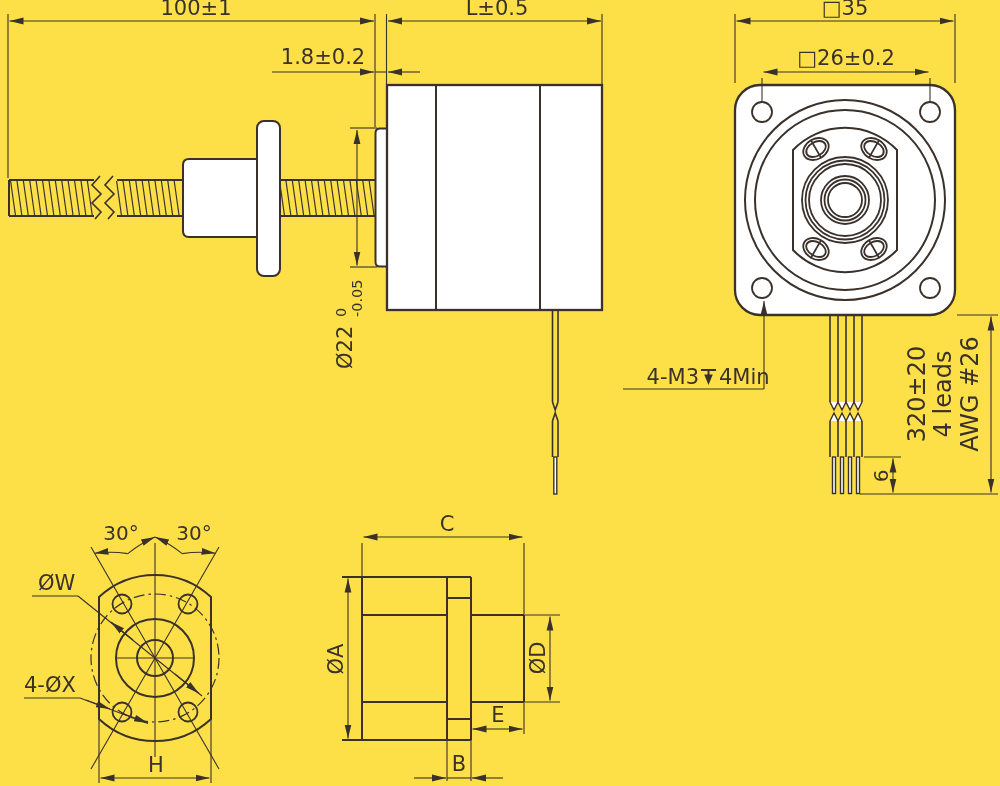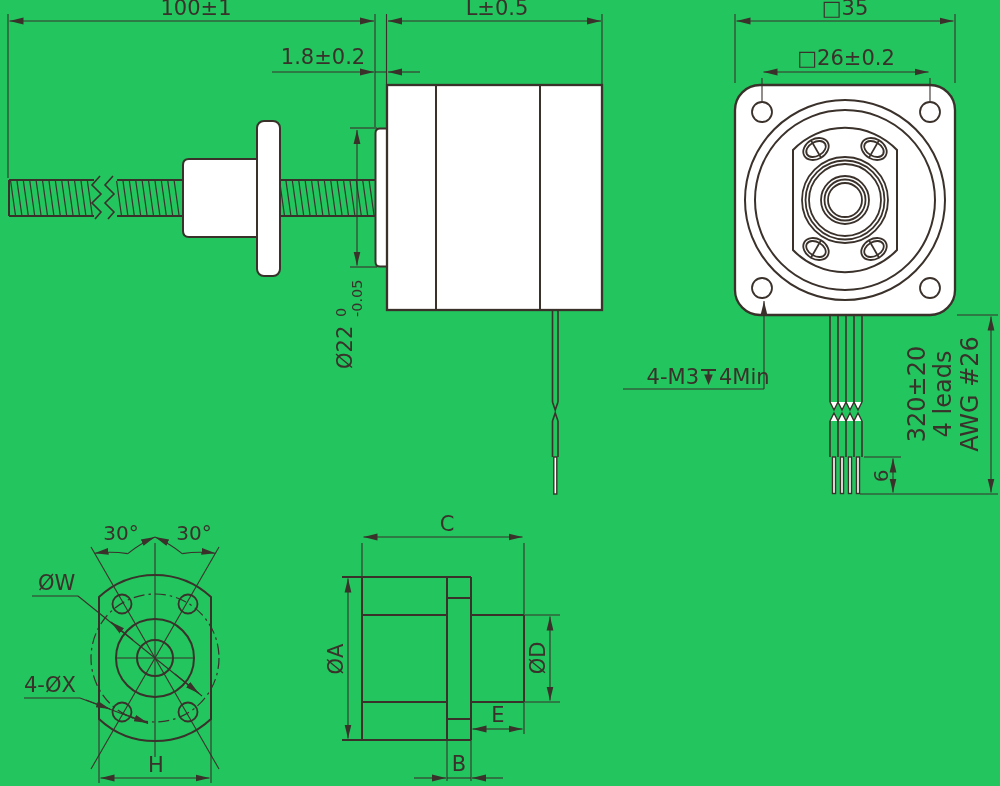--- a/index.html
+++ b/index.html
@@ -1,17 +1,17 @@
 <!DOCTYPE html>
 <html style="--ln: #3a312b;"><head>
 <meta charset="utf-8">
 <style>
   :root { --ln: #3a312b; }
   html,body { margin:0; padding:0; background:#ffffff; }
-  .stage { width:1000px; height:786px; position:relative; background:#22c55e; }
+  .stage { width:1000px; height:786px; position:relative; background:#fde047; }
   svg text {
     font-family: "DejaVu Sans", "Liberation Sans", sans-serif;
     fill: var(--ln);
   }
   .f21 { font-size:21px; }
   .f20 { font-size:20px; }
   .f24 { font-size:24px; }
   .f14 { font-size:14.5px; }
   .mid { text-anchor:middle; }
   .st  { text-anchor:start; }

